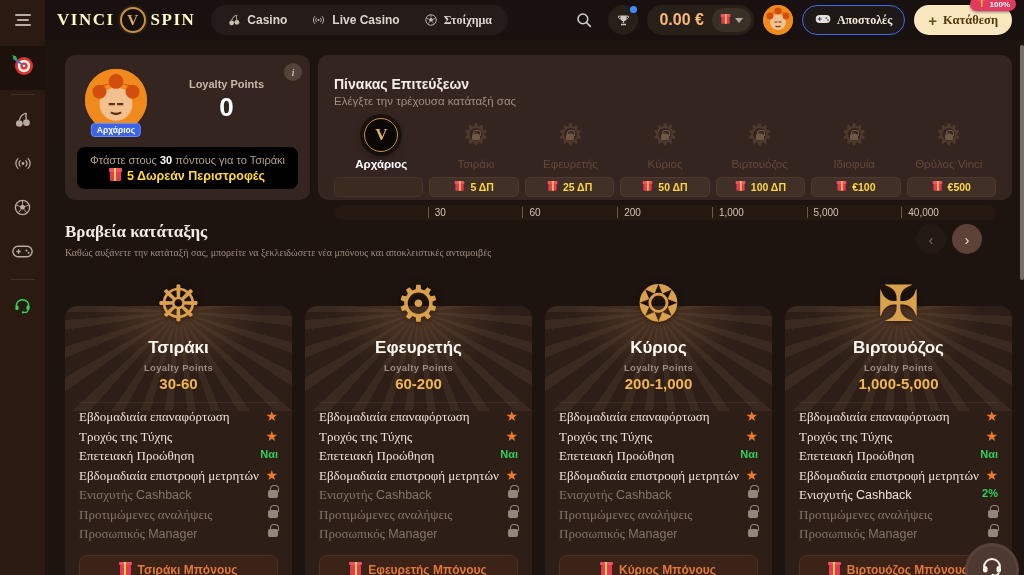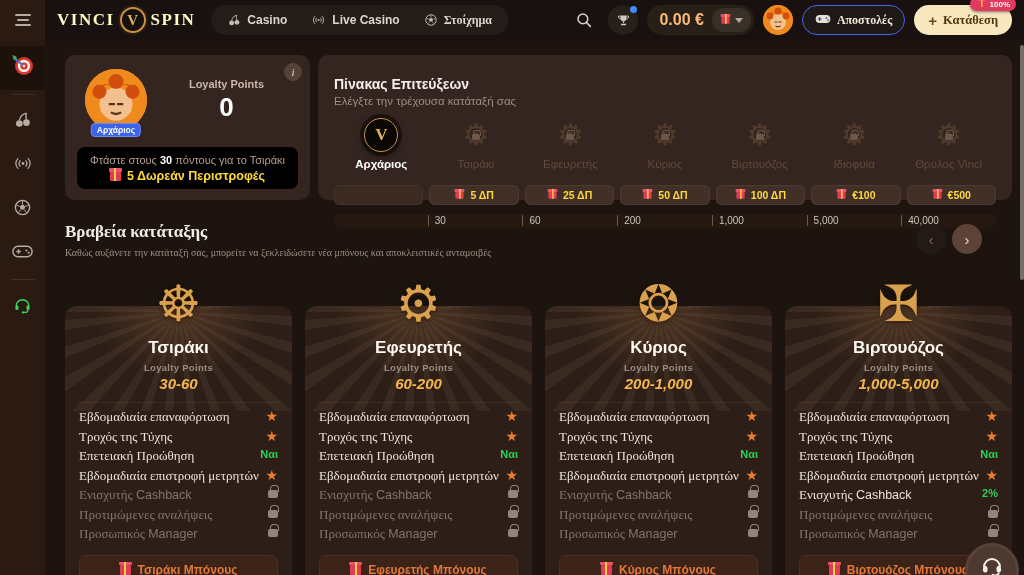--- a/index.html
+++ b/index.html
@@ -106,21 +106,21 @@
   .rank-gear { position:relative; font-size:30px; line-height:30px; color:#4f3a2c; }
   .minilock { position:absolute; left:50%; top:55%; transform:translate(-50%,-50%); width:8px; height:6px;
     background:#6e5746; border-radius:1.5px; }
   .minilock::before { content:""; position:absolute; top:-4px; left:1px; width:6px; height:5px;
     border:1.5px solid #6e5746; border-bottom:none; border-radius:3px 3px 0 0; }
   .rank-name { font-size:11.5px; margin-top:3px; color:#63493a; white-space:nowrap; }
   .rank-col[data-state="active"] .rank-name { color:#ffffff; font-weight:bold; }
 
   .pills-row { display:flex; gap:6px; margin-top:7px; }
   .pill { flex:1; height:20px; border-radius:5px; background:#413027; border:1px solid #50392d;
-    display:flex; align-items:center; justify-content:center; gap:5px;margin-top:8px; }
+    display:flex; align-items:center; justify-content:center; gap:5px; }
   .pill .pill-text { font-size:10.5px; font-weight:bold; color:#ffd83d; }
   .pill[data-has="false"] { background:#3a2a20; border-color:#463329; }
 
   .track { display:flex; align-items:center; margin-top:8px; height:15px; background:#241810;
     border-radius:8px; }
   .seg { flex:1; height:11px; display:flex; align-items:center; border-left:1px solid #6d594b;
     padding-left:6px; }
   .seg:first-child { border-left:none; }
   .seg-label { font-size:10px; color:#cfc3ba; }
 
@@ -144,21 +144,21 @@
       repeating-conic-gradient(from -90deg at 50% 6px, rgba(235,190,140,.07) 0deg 5deg, rgba(0,0,0,0) 5deg 13deg);
     pointer-events:none; }
   .card-icon { position:absolute; top:-31px; left:50%; transform:translateX(-50%);
     font-size:50px; line-height:58px; color:#d9a04e;
     text-shadow:0 2px 2px rgba(60,30,5,.6), 0 0 10px rgba(0,0,0,.45); }
   .card-title { margin-top:32px; text-align:center; font-size:17px; font-weight:bold; color:#fdf8f2;
     position:relative; }
   .card-points-label { text-align:center; font-size:9.5px; font-weight:bold; color:#9d8a80;
     margin-top:4px; letter-spacing:.3px; position:relative; }
   .card-range { text-align:center; font-size:15px; font-weight:bold; color:#f3b64e; margin-top:2px;
-    position:relative;font-style:italic; }
+    position:relative; }
   .card-divider { height:1px; background:#3e2c23; margin:10px 14px 6px; }
   .b-list { padding:0 14px; }
   .b-row { height:19.5px; display:flex; align-items:flex-start; }
   .b-label { font-family:"Liberation Serif", serif; font-size:13px; color:#ece2d9; }
   .b-label .lt { font-family:"Liberation Sans", sans-serif; font-size:12.5px; }
   .b-label .lt:empty { display:none; }
   .b-row[data-locked="true"] .b-label { color:#86746a; }
   .b-val { margin-left:auto; }
   .b-val[data-kind="star"] { color:#f07b28; font-size:14px; line-height:1; }
   .b-val[data-kind="yes"], .b-val[data-kind="pct"] { color:#2fd157; font-weight:bold; font-size:11px; }

